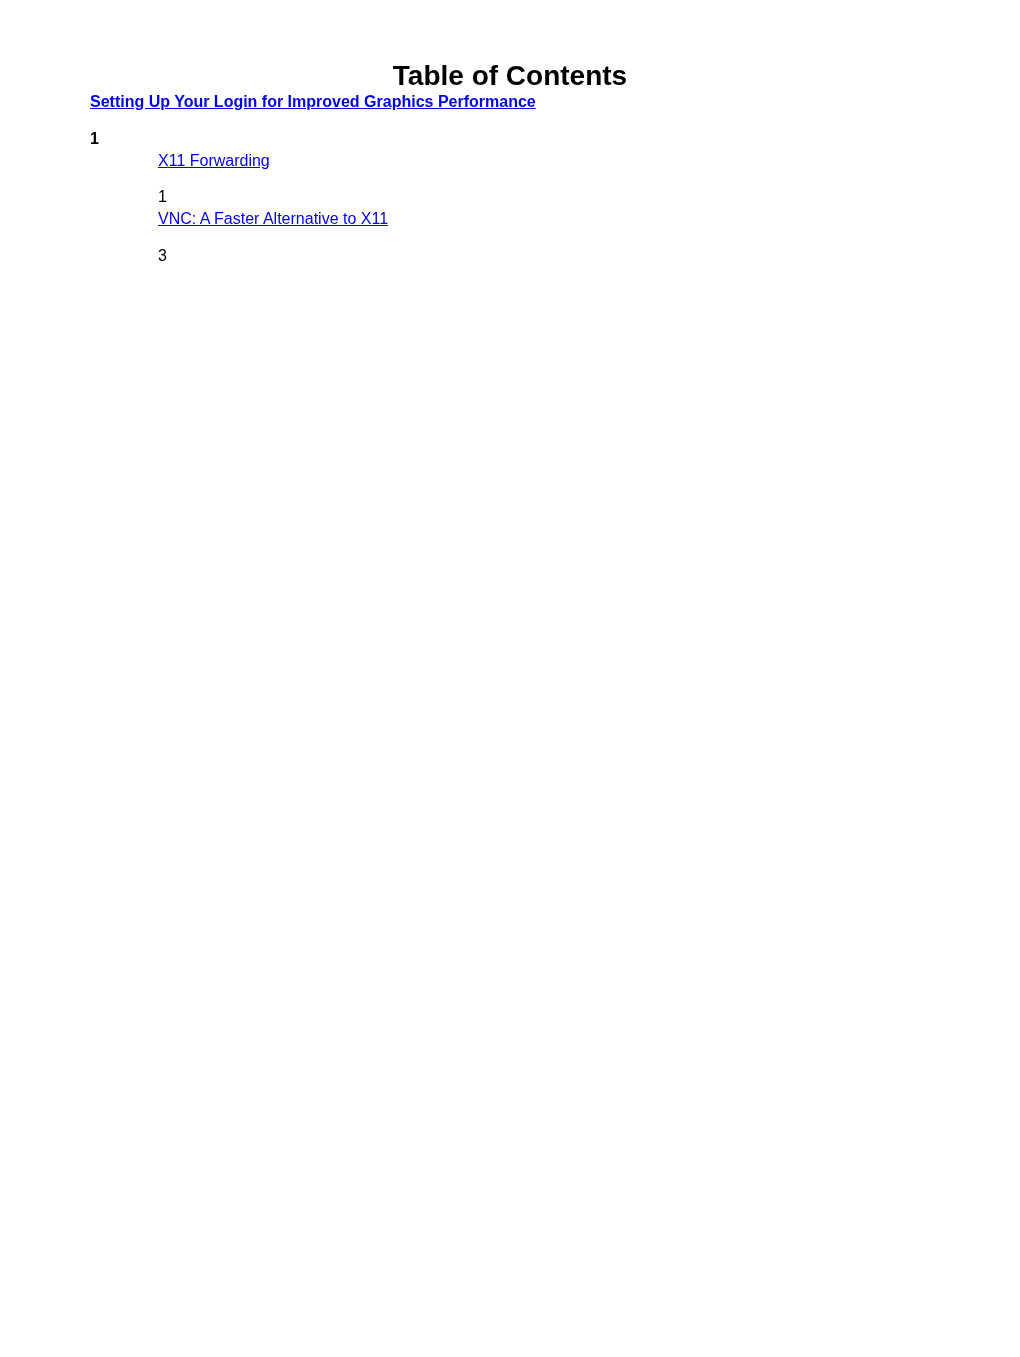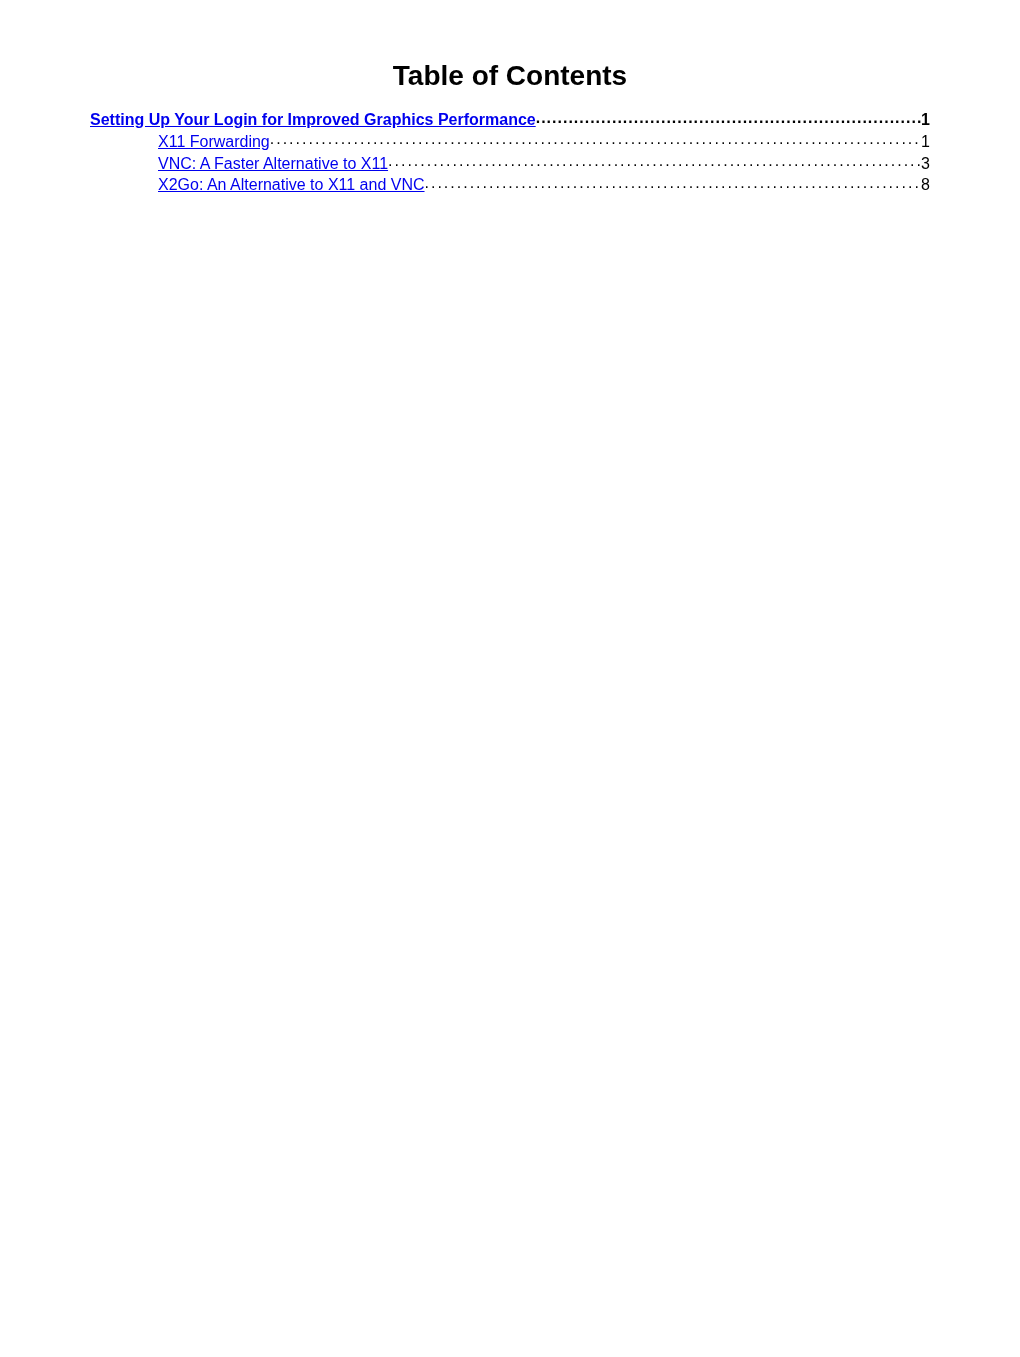--- a/index.html
+++ b/index.html
@@ -11,30 +11,30 @@
       width: 1020px;
       height: 1357px;
       background: #ffffff;
       font-family: Arial, Helvetica, sans-serif;
       padding: 60px 90px;
     }
     .title {
       text-align: center;
       font-size: 28px;
       font-weight: bold;
-      margin-bottom: 18px;
       font-family: Arial, Helvetica, sans-serif;
     }
     .toc-entry {
       display: flex;
-      align-items: center;
+      align-items: flex-start;
       white-space: nowrap;
       margin-bottom: 1px;
       font-size: 16px;
       line-height: 1.3;
+      flex-direction: column;
     }
     .toc-entry.level-0 {
       font-weight: bold;
       margin-left: 0;
     }
     .toc-entry.level-1 {
       font-weight: normal;
       margin-left: 68px;
     }
     .toc-link {
@@ -84,18 +84,13 @@
   <div class="toc-entry level-1">
     <a href="#" class="toc-link">X11 Forwarding</a>
     <span class="toc-dots"></span>
     <span class="toc-page">1</span>
   </div>
   <div class="toc-entry level-1">
     <a href="#" class="toc-link">VNC: A Faster Alternative to X11</a>
     <span class="toc-dots"></span>
     <span class="toc-page">3</span>
   </div>
-  <div class="toc-entry level-1">
-    <a href="#" class="toc-link">X2Go: An Alternative to X11 and VNC</a>
-    <span class="toc-dots"></span>
-    <span class="toc-page">8</span>
-  </div>
 </div>
 
 </body></html>

